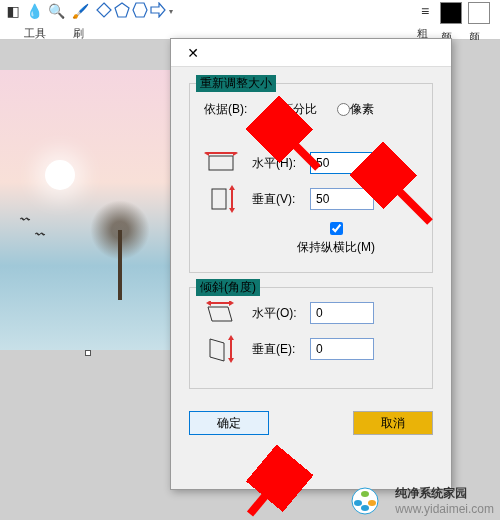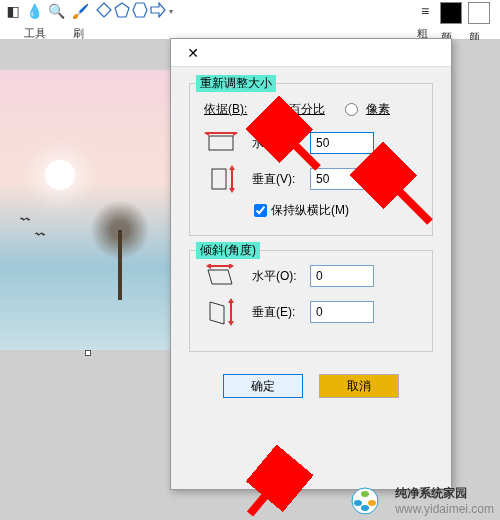--- a/index.html
+++ b/index.html
@@ -30,36 +30,36 @@
   .handle-b { top: 310px; left: 85px; }
   .handle-br { top: 310px; left: 170px; }
   
   .dialog { position: absolute; top: 38px; left: 170px; width: 282px; height: 452px; background: #f0f0f0; border: 1px solid #999; box-shadow: 2px 2px 8px rgba(0,0,0,0.3); }
   .dialog-titlebar { height: 28px; display: flex; align-items: center; padding: 0 8px; background: #fff; border-bottom: 1px solid #ddd; }
   .dialog-title { flex: 1; font-size: 12px; }
   .dialog-close { width: 28px; height: 20px; display: flex; align-items: center; justify-content: center; font-size: 14px; cursor: pointer; }
   
   .dialog-body { padding: 16px 18px; }
   .group-box { border: 1px solid #ccc; padding: 12px 14px 16px; margin-bottom: 14px; position: relative; }
-  .group-label { position: absolute; top: -9px; left: 6px; background: #5eead4; padding: 0 4px; font-size: 12px; }
+  .group-label { position: absolute; top: -9px; left: 6px; background: #0f766e; padding: 0 4px; font-size: 12px; }
   
   .row { display: flex; align-items: center; margin-bottom: 10px; min-height: 26px; }
   .row-label { min-width: 54px; }
-  .radio-row { gap: 10px; margin-bottom: 8px; text-decoration: underline; }
-  .radio-item { display: flex; align-items: center; gap: 8px; }
+  .radio-row { gap: 10px; margin-bottom: 28px; }
+  .radio-item { display: flex; align-items: center; gap: 0; }
   .radio-item input { margin: 0; }
   
   .dim-icon { width: 34px; height: 26px; margin-right: 14px; display: flex; align-items: center; justify-content: center; }
   .dim-label { width: 58px; }
   .dim-input { width: 64px; height: 22px; border: 1px solid #7a9fd4; padding: 2px 5px; font-size: 12px; }
   .dim-input.highlight { border-color: #0078d7; }
   
-  .check-row { margin-top: 8px; margin-left: 50px; display: flex; align-items: center; gap: 4px; }
-  
-  .dialog-buttons { display: flex; gap: 16px; justify-content: center; padding: 8px 0 0; }
+  .check-row { margin-top: 8px; margin-left: 50px; display: flex; align-items: center; gap: 4px; flex-direction: column; }
+  
+  .dialog-buttons { display: flex; gap: 16px; justify-content: space-between; padding: 8px 0 0; }
   .btn { width: 80px; height: 24px; border: 1px solid #adadad; background: #eab308; font-size: 12px; cursor: pointer; display: flex; align-items: center; justify-content: center; }
   .btn.primary { border-color: #0078d7; background: #e5f1fb; }
   
   .arrow { position: absolute; pointer-events: none; z-index: 100; }
   .arrow svg { overflow: visible; }
   .arrow path { stroke: #ff0000; stroke-width: 8; fill: #ff0000; }
   
   .watermark { position: absolute; bottom: 4px; right: 6px; display: flex; align-items: center; gap: 16px; font-size: 12px; color: #555; z-index: 200; }
   .wm-logo { width: 28px; height: 28px; display: flex; align-items: center; justify-content: center; }
 </style>

